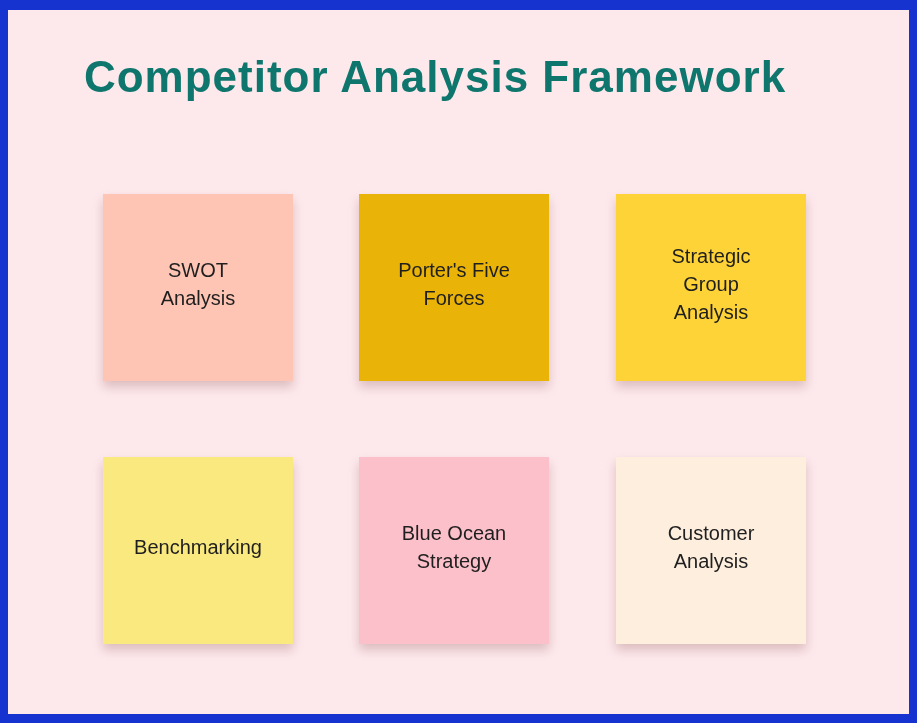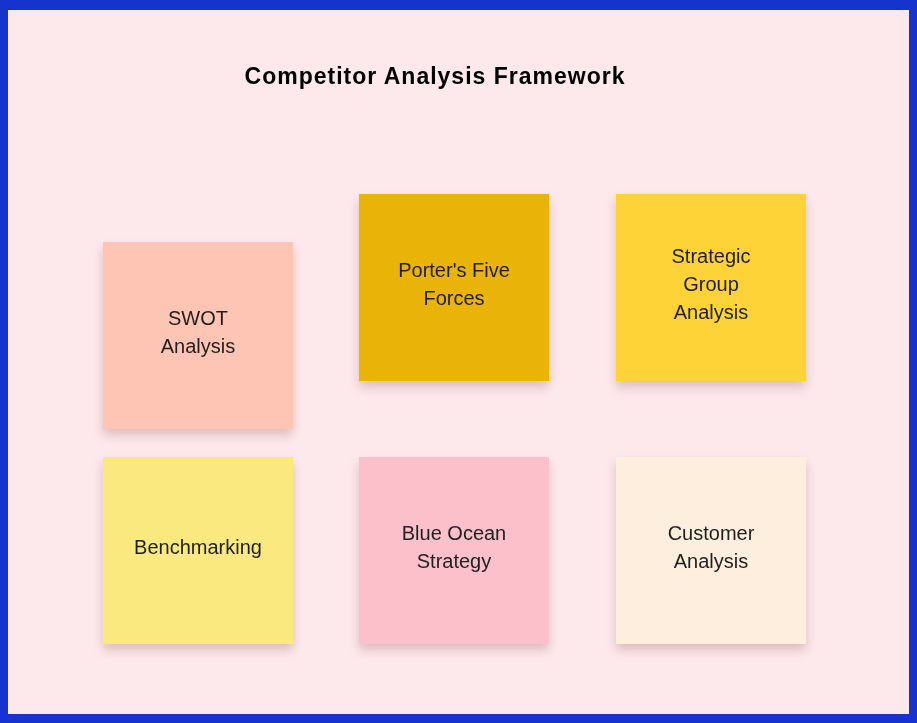--- a/index.html
+++ b/index.html
@@ -19,25 +19,25 @@
     font-family: "Liberation Sans", sans-serif;
     overflow: hidden;
   }
   .title {
     position: absolute;
     top: 46px;
     left: 0;
     width: 854px;
     margin: 0;
     text-align: center;
-    font-size: 23px;
+    font-size: 44px;
     line-height: 41px;
     font-weight: 800;
     letter-spacing: 1px;
-    color: #000000;
+    color: #0f766e;
   }
   .note {
     position: absolute;
     width: 190px;
     height: 187px;
     display: flex;
     align-items: center;
     justify-content: center;
     text-align: center;
     box-sizing: border-box;
@@ -46,21 +46,21 @@
     cursor: pointer;
   }
   .note-label {
     white-space: pre-line;
     font-size: 20px;
     line-height: 28px;
     font-weight: 500;
     color: #1f1f1f;
     transform: translateY(-4px);
   }
-  .note.pos-r1c1 { left: 95px;  top: 184px; margin-top: 48px; }
+  .note.pos-r1c1 { left: 95px;  top: 184px; }
   .note.pos-r1c2 { left: 351px; top: 184px; }
   .note.pos-r1c3 { left: 608px; top: 184px; }
   .note.pos-r2c1 { left: 95px;  top: 447px; }
   .note.pos-r2c2 { left: 351px; top: 447px; }
   .note.pos-r2c3 { left: 608px; top: 447px; align-items: center; }
 </style>
 </head>
 <body>
 
 <div class="frame">

